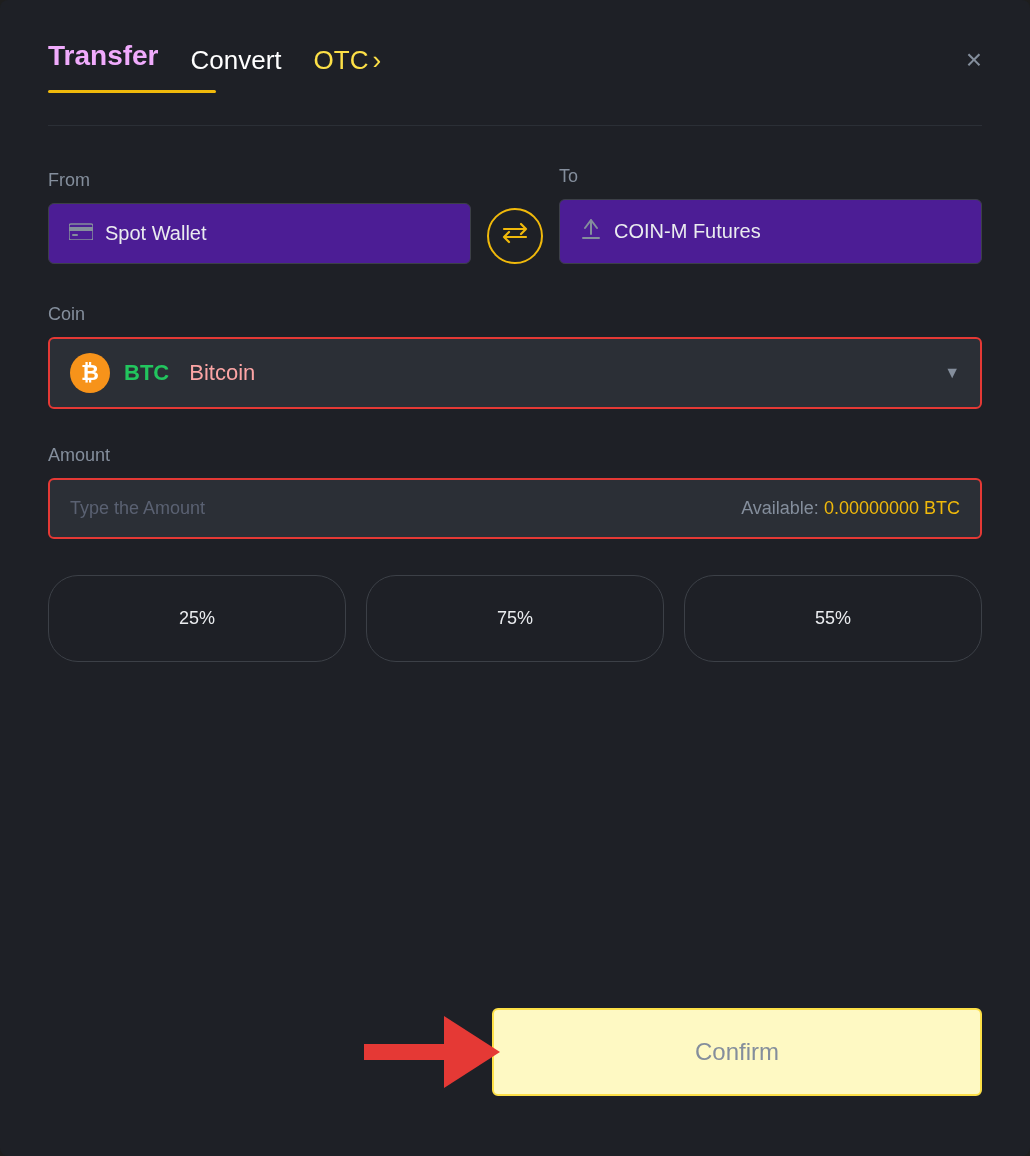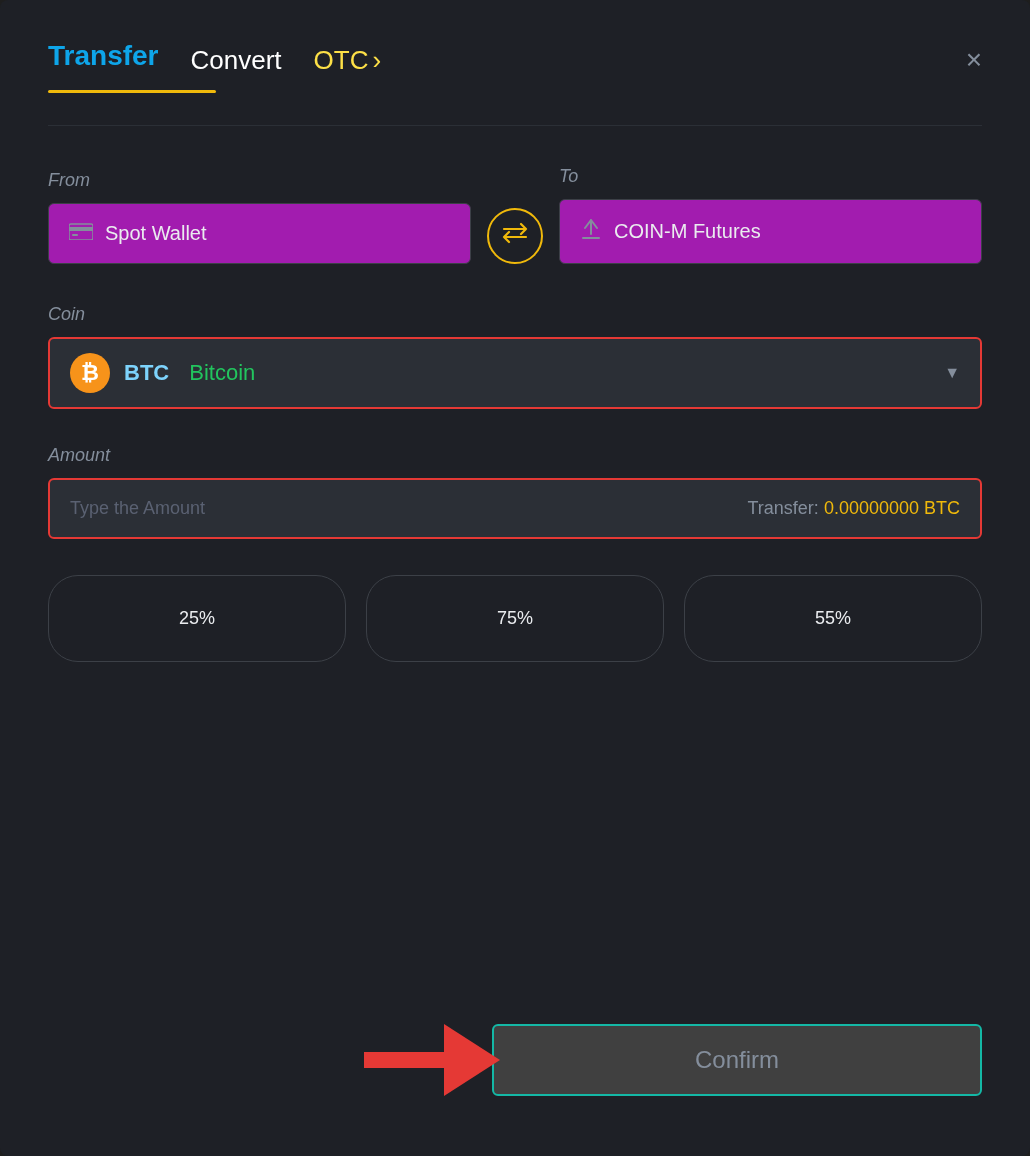--- a/index.html
+++ b/index.html
@@ -35,21 +35,21 @@
     .header-tabs {
       display: flex;
       align-items: center;
       gap: 32px;
       flex: 1;
     }
 
     .tab-transfer {
       font-size: 28px;
       font-weight: 700;
-      color: #0ea5e9;
+      color: #f0abfc;
       cursor: pointer;
       padding-bottom: 8px;
     }
 
     .tab-convert {
       font-size: 26px;
       font-weight: 400;
       color: #ffffff;
       cursor: pointer;
     }
@@ -107,25 +107,24 @@
       display: flex;
       flex-direction: column;
       gap: 12px;
       flex: 1;
     }
 
     .field-label {
       font-size: 18px;
       color: #848e9c;
       font-weight: 400;
-      font-style: italic;
     }
 
     .wallet-box {
-      background: #a21caf;
+      background: #4c1d95;
       border: 1px solid #3c4047;
       border-radius: 6px;
       padding: 18px 20px;
       display: flex;
       align-items: center;
       gap: 12px;
       cursor: pointer;
     }
 
     .wallet-icon {
@@ -187,27 +186,27 @@
       justify-content: center;
       font-size: 22px;
       color: #fff;
       font-weight: 700;
       flex-shrink: 0;
     }
 
     .coin-name {
       font-size: 22px;
       font-weight: 700;
-      color: #7dd3fc;
+      color: #22c55e;
     }
 
     .coin-fullname {
       font-size: 22px;
       font-weight: 400;
-      color: #22c55e;
+      color: #fca5a5;
       margin-left: 6px;
     }
 
     .chevron-down {
       position: absolute;
       right: 20px;
       color: #848e9c;
       font-size: 16px;
     }
 
@@ -290,27 +289,27 @@
       margin-right: -8px;
     }
 
     .arrow-shaft {
       width: 80px;
       height: 16px;
       background: #e53935;
     }
 
     .confirm-btn {
-      background: #404040;
-      border: 2px solid #14b8a6;
+      background: #fef9c3;
+      border: 2px solid #fde047;
       border-radius: 6px;
       color: #848e9c;
       font-size: 24px;
       font-weight: 500;
-      padding: 20px 0;
+      padding: 28px 0;
       width: 490px;
       cursor: pointer;
       text-align: center;
     }
 
     
     .spacer {
       flex: 1;
     }
   </style>
@@ -385,21 +384,21 @@
       <span class="coin-fullname">Bitcoin</span>
       <span class="chevron-down">▼</span>
     </div>
   </div>
 
   <div class="amount-section">
     <span class="field-label">Amount</span>
     <div class="amount-box">
       <span class="amount-placeholder">Type the Amount</span>
       <span class="available-text">
-        <span>Transfer:</span>
+        <span>Available:</span>
         <span class="available-amount">0.00000000 BTC</span>
       </span>
     </div>
   </div>
 
   <div class="percent-buttons">
     <button class="percent-btn">25%</button>
     <button class="percent-btn">75%</button>
     <button class="percent-btn">55%</button>
   </div>

